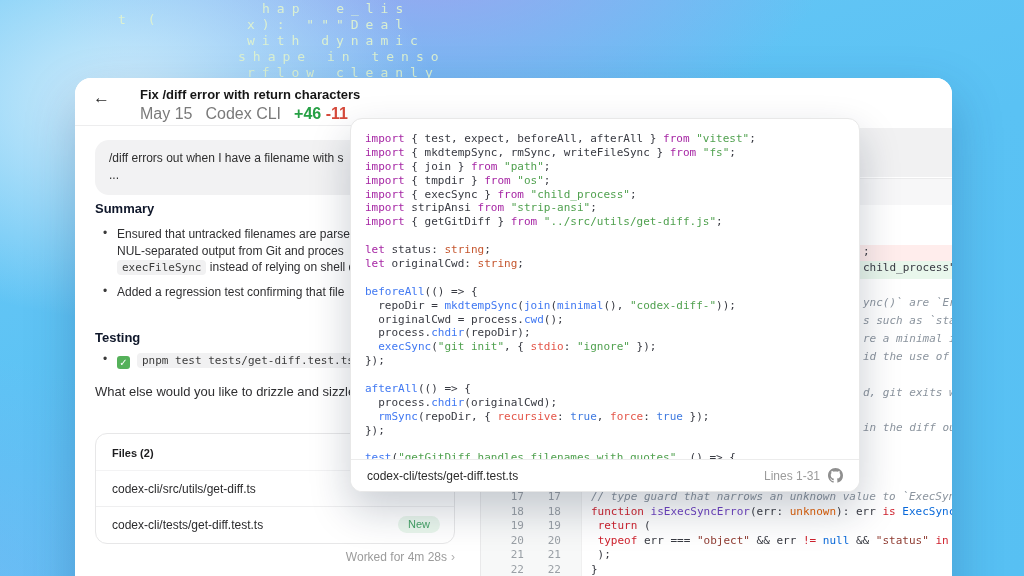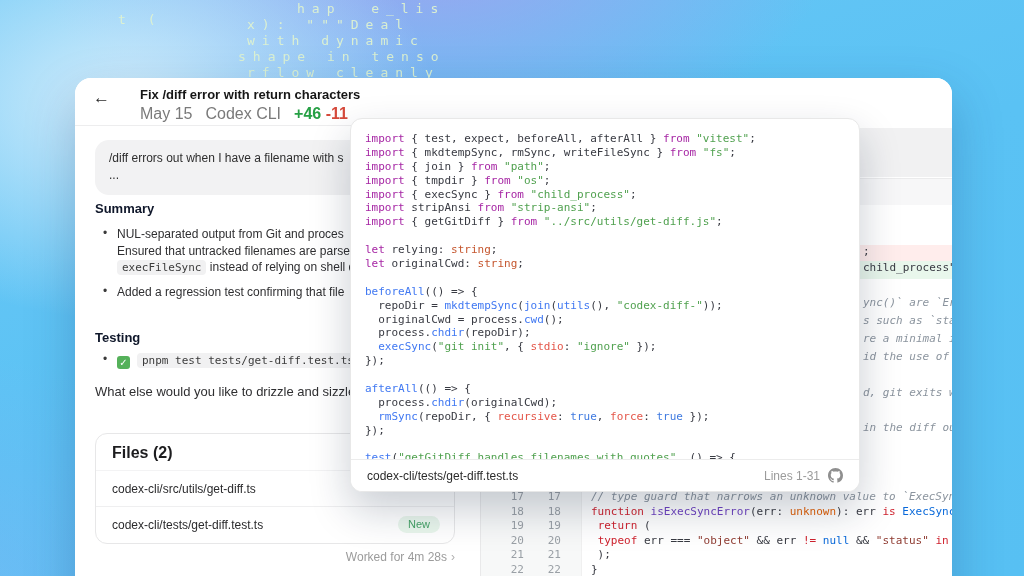--- a/index.html
+++ b/index.html
@@ -33,21 +33,21 @@
   .tk-t{color:#2f2f31;}
   .chip{background:#f1f1f2;border-radius:4px;padding:0 5px;font:11px "DejaVu Sans Mono",monospace;
     color:#3c3c3c;display:inline-block;line-height:15px;}
   .refchip{display:inline-block;width:15px;height:12px;border-radius:6px;background:#ececec;vertical-align:-1px;}
   .checkbox{display:inline-block;width:13px;height:13px;border-radius:3px;background:#55b15a;color:#fff;
     font-size:10px;line-height:13px;text-align:center;margin-right:7px;vertical-align:-2px;}
   .chev{color:#b0b0b0;margin-left:6px;}
   .followup{position:absolute;left:20px;top:306px;font-size:13px;color:#2f2f31;white-space:nowrap;}
   .files-card{position:absolute;left:20px;top:355px;width:360px;height:111px;border:1px solid #e7e7e8;
     border-radius:12px;box-sizing:border-box;background:#fff;overflow:hidden;}
-  .files-title{height:36px;line-height:38px;padding:0 16px;font-size:16px;font-weight:700;color:#1d1d1f;
+  .files-title{height:36px;line-height:38px;padding:0 16px;font-size:11px;font-weight:700;color:#1d1d1f;
     border-bottom:1px solid #f3f3f4;}
   .file-row{height:35px;display:flex;align-items:center;padding:0 14px 0 16px;font-size:12px;color:#2b2b2d;}
   .file-row + .file-row{border-top:1px solid #efeff0;}
   .badge-new{margin-left:auto;background:#e9f6ec;color:#45a266;font-size:11px;border-radius:10px;
     padding:3px 10px;line-height:11px;}
   .worked{position:absolute;left:20px;top:472px;width:360px;text-align:right;font-size:12px;color:#9b9b9b;
     white-space:nowrap;cursor:pointer;}
   .worked .chev{margin-left:4px;}
   
   .diff-panel{position:absolute;left:405px;top:47px;right:0;bottom:0;border-left:1px solid #e9e9ea;background:#fff;}
@@ -89,21 +89,21 @@
   .tk-org{color:#e36209;}
   .tk-sr{color:#8f3b31;}
 </style>
 </head>
 <body>
 
 <div class="stage">
 
   <div>
       <div class="decor-line" style="left: 118px; top: 12px;">t (</div>
-      <div class="decor-line" style="left: 262px; top: 1px; margin-left: 35px;">hap  e_lis</div>
+      <div class="decor-line" style="left: 262px; top: 1px;">hap  e_lis</div>
       <div class="decor-line" style="left: 247px; top: 17px;">x): """Deal</div>
       <div class="decor-line" style="left: 247px; top: 33px;">with dynamic</div>
       <div class="decor-line" style="left: 238px; top: 49px;">shape in tenso</div>
       <div class="decor-line" style="left: 247px; top: 65px;">rflow cleanly</div>
     </div>
 
   <div class="card">
 
     <div class="hdr">
       <span class="back">←</span>
@@ -121,22 +121,22 @@
     <div class="bubble">
       <div class="l1">/diff errors out when I have a filename with s</div>
       <div>...</div>
     </div>
 
     <div class="h2" style="top:123px;">Summary</div>
 
     <div class="bullet" style="top:148px;">
       <span class="dot">•</span>
       <div class="b-lines">
+        <div class="line"><span class="tk-t">Ensured that untracked filenames are parse</span></div>
         <div class="line"><span class="tk-t">NUL-separated output from Git and proces</span></div>
-        <div class="line"><span class="tk-t">Ensured that untracked filenames are parse</span></div>
         <div class="line"><span class="chip">execFileSync</span><span class="tk-t"> instead of relying on shell q</span></div>
       </div>
     </div>
 
     <div class="bullet" style="top:206px;">
       <span class="dot">•</span>
       <div class="b-lines">
         <div class="line"><span class="tk-t">Added a regression test confirming that file</span></div>
       </div>
     </div>
@@ -196,25 +196,25 @@
   <div class="popup">
     <div class="pc">
         <div class="code-line"><span class="tk-kw">import </span><span class="tk-d">{ test, expect, beforeAll, afterAll } </span><span class="tk-kw">from </span><span class="tk-str">"vitest"</span><span class="tk-d">;</span></div>
         <div class="code-line"><span class="tk-kw">import </span><span class="tk-d">{ mkdtempSync, rmSync, writeFileSync } </span><span class="tk-kw">from </span><span class="tk-str">"fs"</span><span class="tk-d">;</span></div>
         <div class="code-line"><span class="tk-kw">import </span><span class="tk-d">{ join } </span><span class="tk-kw">from </span><span class="tk-str">"path"</span><span class="tk-d">;</span></div>
         <div class="code-line"><span class="tk-kw">import </span><span class="tk-d">{ tmpdir } </span><span class="tk-kw">from </span><span class="tk-str">"os"</span><span class="tk-d">;</span></div>
         <div class="code-line"><span class="tk-kw">import </span><span class="tk-d">{ execSync } </span><span class="tk-kw">from </span><span class="tk-str">"child_process"</span><span class="tk-d">;</span></div>
         <div class="code-line"><span class="tk-kw">import </span><span class="tk-d">stripAnsi </span><span class="tk-kw">from </span><span class="tk-str">"strip-ansi"</span><span class="tk-d">;</span></div>
         <div class="code-line"><span class="tk-kw">import </span><span class="tk-d">{ getGitDiff } </span><span class="tk-kw">from </span><span class="tk-str">"../src/utils/get-diff.js"</span><span class="tk-d">;</span></div>
         <div class="code-line"></div>
-        <div class="code-line"><span class="tk-kw">let </span><span class="tk-d">relying: </span><span class="tk-typ">string</span><span class="tk-d">;</span></div>
+        <div class="code-line"><span class="tk-kw">let </span><span class="tk-d">status: </span><span class="tk-typ">string</span><span class="tk-d">;</span></div>
         <div class="code-line"><span class="tk-kw">let </span><span class="tk-d">originalCwd: </span><span class="tk-typ">string</span><span class="tk-d">;</span></div>
         <div class="code-line"></div>
         <div class="code-line"><span class="tk-fn">beforeAll</span><span class="tk-d">(() =&gt; {</span></div>
-        <div class="code-line"><span class="tk-d">  repoDir = </span><span class="tk-fn">mkdtempSync</span><span class="tk-d">(</span><span class="tk-fn">join</span><span class="tk-d">(</span><span class="tk-fn">utils</span><span class="tk-d">(), </span><span class="tk-str">"codex-diff-"</span><span class="tk-d">));</span></div>
+        <div class="code-line"><span class="tk-d">  repoDir = </span><span class="tk-fn">mkdtempSync</span><span class="tk-d">(</span><span class="tk-fn">join</span><span class="tk-d">(</span><span class="tk-fn">minimal</span><span class="tk-d">(), </span><span class="tk-str">"codex-diff-"</span><span class="tk-d">));</span></div>
         <div class="code-line"><span class="tk-d">  originalCwd = process.</span><span class="tk-fn">cwd</span><span class="tk-d">();</span></div>
         <div class="code-line"><span class="tk-d">  process.</span><span class="tk-fn">chdir</span><span class="tk-d">(repoDir);</span></div>
         <div class="code-line"><span class="tk-d">  </span><span class="tk-fn">execSync</span><span class="tk-d">(</span><span class="tk-str">"git init"</span><span class="tk-d">, { </span><span class="tk-prop">stdio</span><span class="tk-d">: </span><span class="tk-str">"ignore"</span><span class="tk-d"> });</span></div>
         <div class="code-line"><span class="tk-d">});</span></div>
         <div class="code-line"></div>
         <div class="code-line"><span class="tk-fn">afterAll</span><span class="tk-d">(() =&gt; {</span></div>
         <div class="code-line"><span class="tk-d">  process.</span><span class="tk-fn">chdir</span><span class="tk-d">(originalCwd);</span></div>
         <div class="code-line"><span class="tk-d">  </span><span class="tk-fn">rmSync</span><span class="tk-d">(repoDir, { </span><span class="tk-prop">recursive</span><span class="tk-d">: </span><span class="tk-bool">true</span><span class="tk-d">, </span><span class="tk-prop">force</span><span class="tk-d">: </span><span class="tk-bool">true</span><span class="tk-d"> });</span></div>
         <div class="code-line"><span class="tk-d">});</span></div>
         <div class="code-line"></div>

